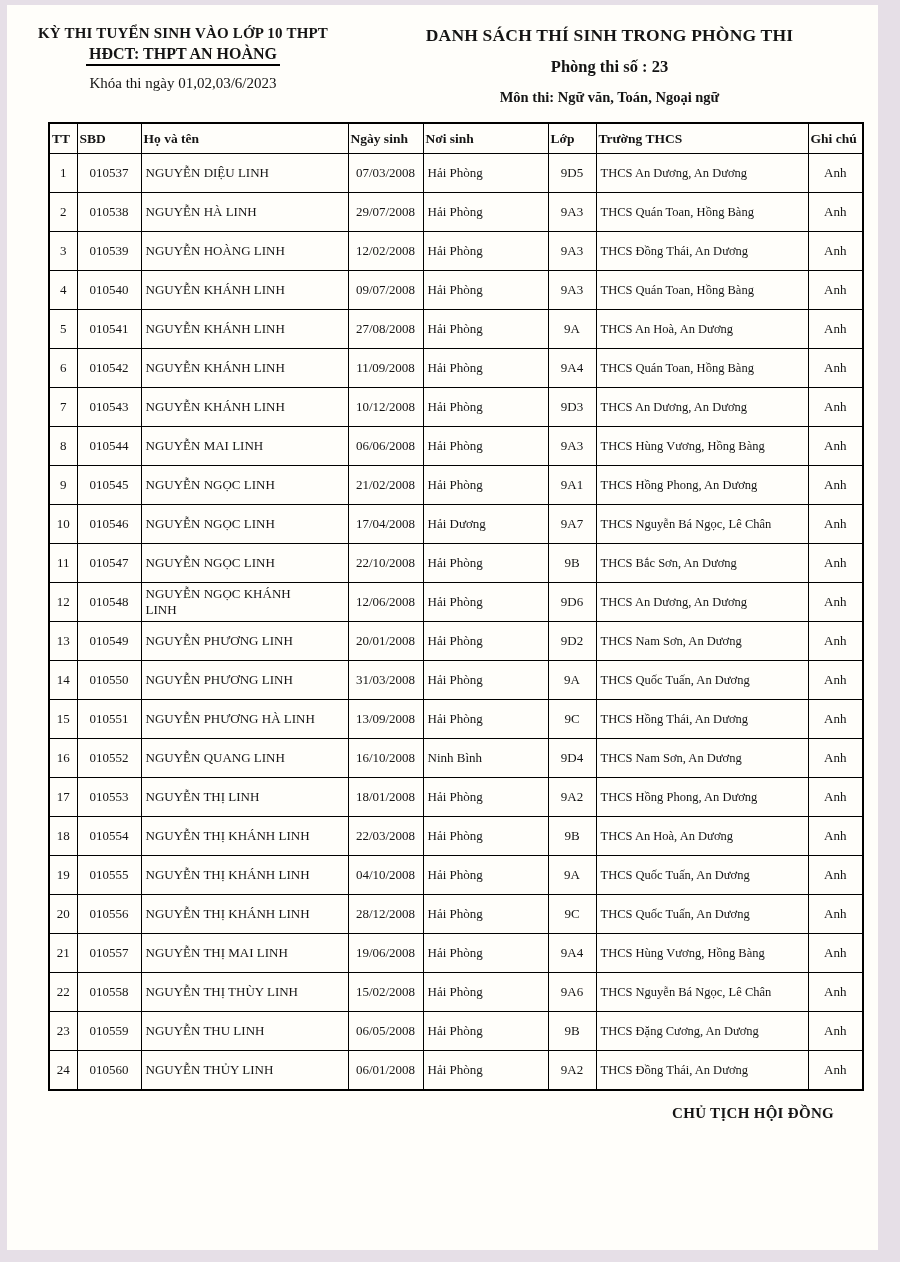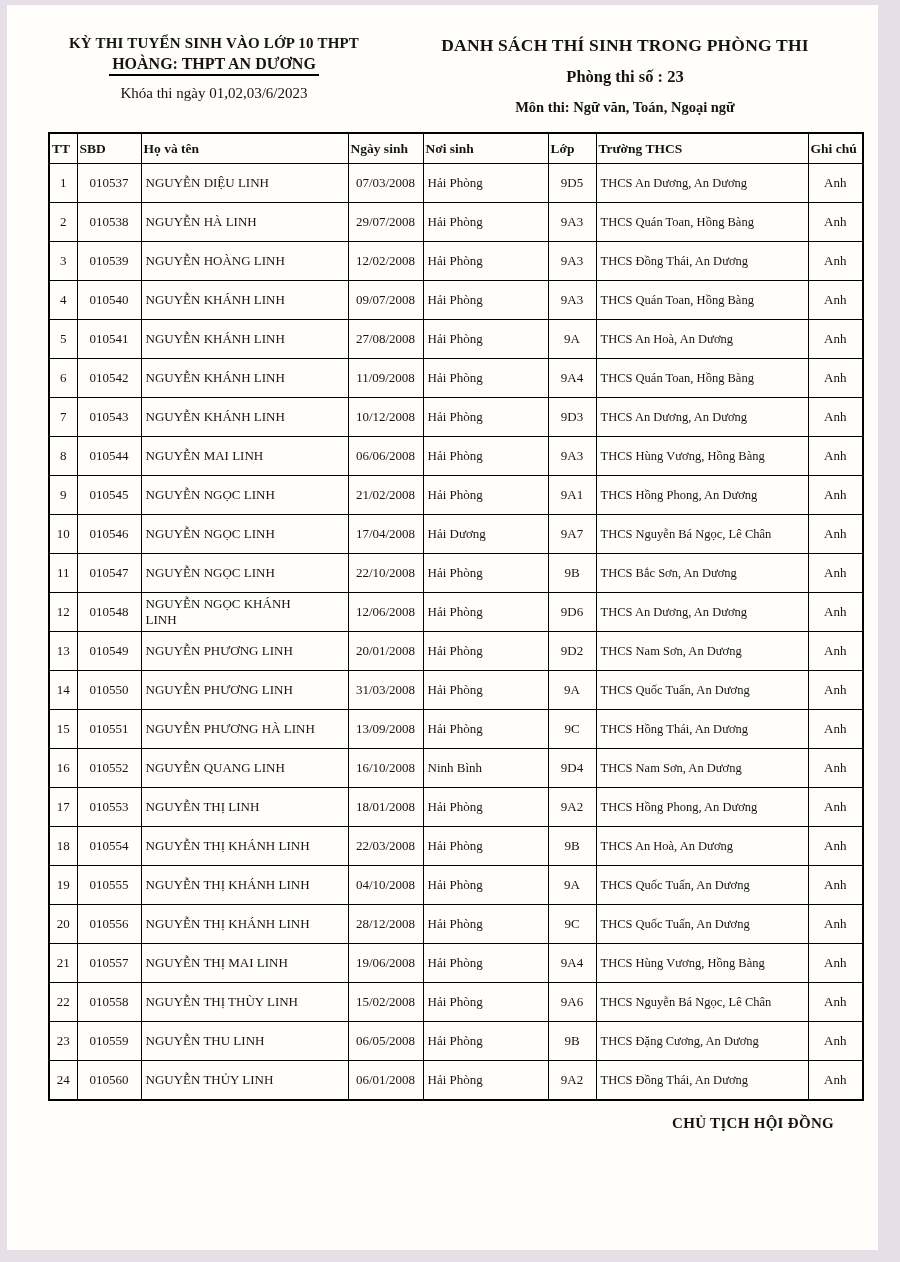--- a/index.html
+++ b/index.html
@@ -8,21 +8,21 @@
     background:#e6dfe7;
     font-family:"Liberation Serif","DejaVu Serif",serif;
     color:#141414;
     overflow:hidden;
   }
   .page{
     position:absolute;left:7px;top:5px;width:871px;height:1245px;
     background:#fffefa;
   }
   
-  .header{display:flex;padding-top:30px;margin-left:31px;}
+  .header{display:flex;padding-top:20px;}
   .header-left{width:352px;text-align:center;}
   .hl1{font-weight:bold;font-size:15px;letter-spacing:.2px;}
   .hl2{font-weight:bold;font-size:16px;margin-top:3px;}
   .hl2 .underlined{border-bottom:2px solid #000;padding:0 3px 1px 3px;display:inline-block;}
   .hl3{font-weight:normal;font-size:15px;margin-top:9px;}
   .header-right{flex:1;text-align:center;padding-right:18px;}
   .hr1{font-weight:bold;font-size:17.5px;letter-spacing:.2px;}
   .hr2{font-weight:bold;font-size:16.5px;margin-top:11px;}
   .hr3{font-weight:bold;font-size:14.5px;margin-top:12px;}
   
@@ -61,21 +61,21 @@
 </style>
 </head>
 <body>
 
 <div class="page">
 
   <div class="header">
     <div class="header-left">
       <div class="hl1">KỲ THI TUYỂN SINH VÀO LỚP 10 THPT</div>
       <div class="hl2">
-        <span class="underlined">HOÀNG: THPT AN DƯƠNG</span>
+        <span class="underlined">HĐCT: THPT AN HOÀNG</span>
       </div>
       <div class="hl3">Khóa thi ngày 01,02,03/6/2023</div>
     </div>
     <div class="header-right">
       <div class="hr1">DANH SÁCH THÍ SINH TRONG PHÒNG THI</div>
       <div class="hr2">Phòng thi số : 23</div>
       <div class="hr3">Môn thi: Ngữ văn, Toán, Ngoại ngữ</div>
     </div>
   </div>
 

